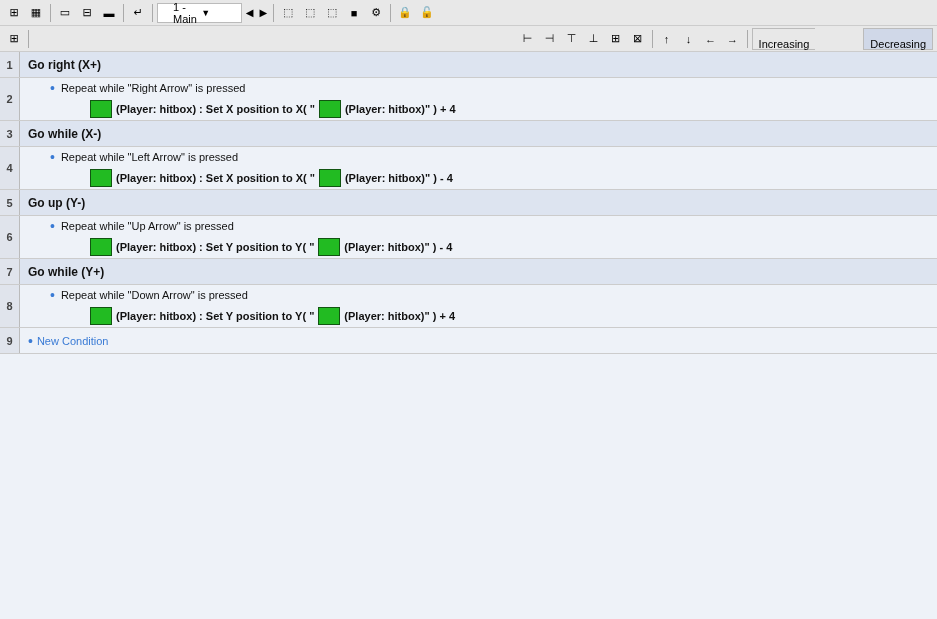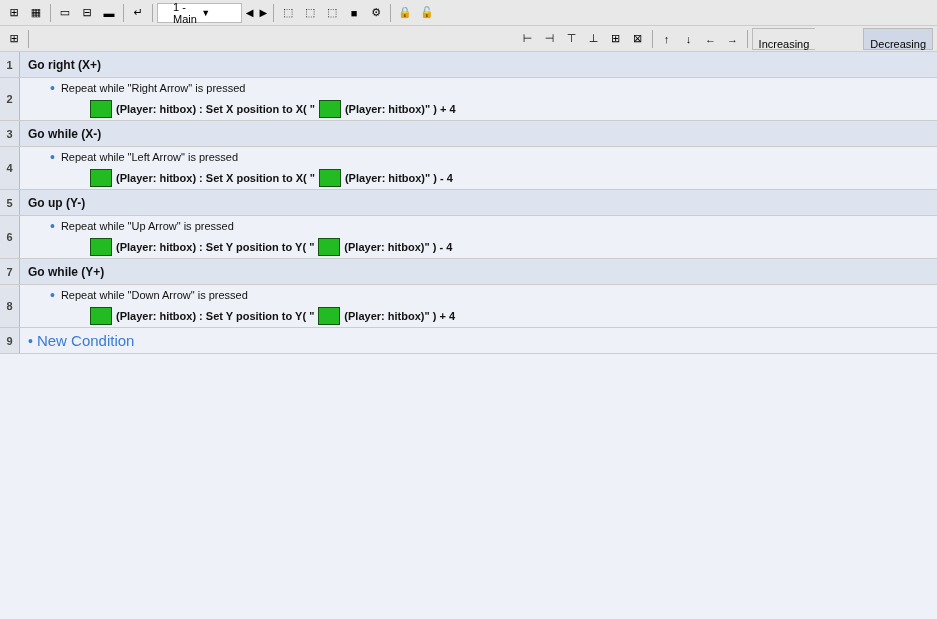--- a/index.html
+++ b/index.html
@@ -158,21 +158,21 @@
     .condition-text {
       color: #111;
     }
     .action-text {
       color: #111;
       font-weight: bold;
     }
 
     .new-condition {
       color: #3a7bd5;
-      font-size: 15px;
+      font-size: 11px;
     }
 
     .tb-nav-arrow {
       font-size: 10px;
       cursor: pointer;
       padding: 0 2px;
     }
   </style>
 </head>
 <body>

